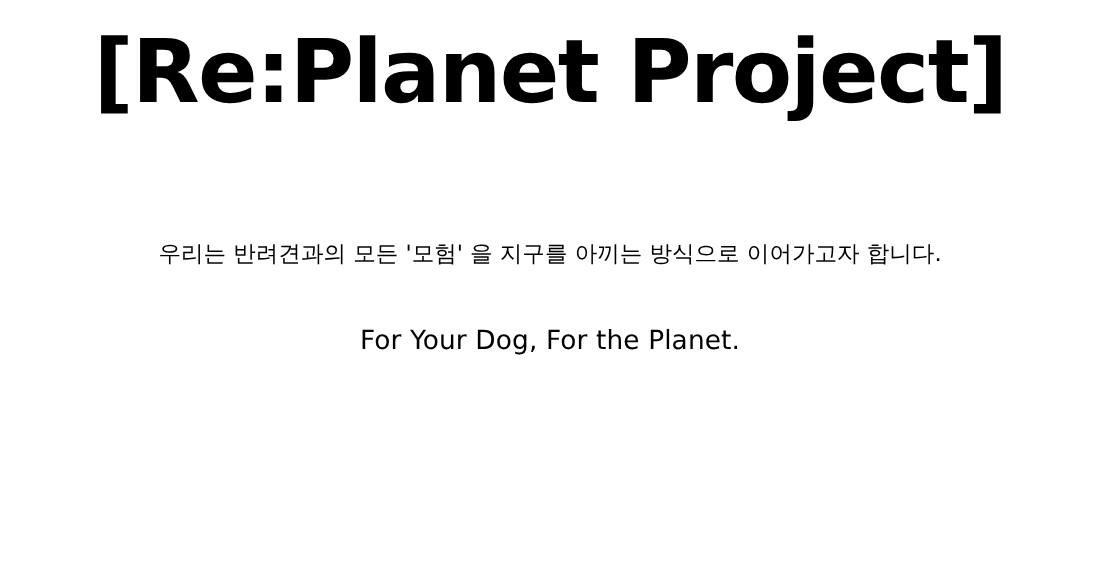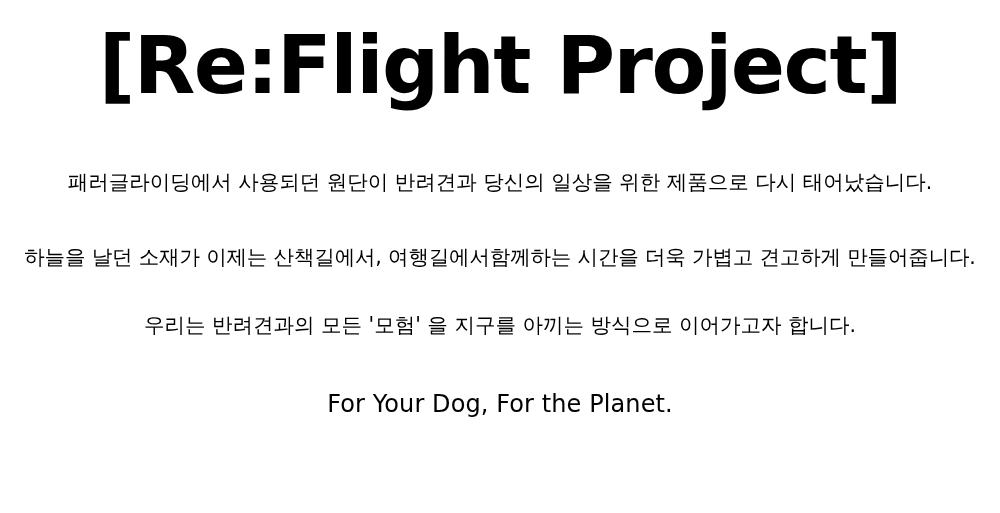--- a/index.html
+++ b/index.html
@@ -73,26 +73,24 @@
   .body-line.l2 { margin-top: 54px; font-size: 20.5px; letter-spacing: -0.15px; }
   .body-line.l3 { margin-top: 48px; }
   .body-line.l4 { margin-top: 56px; font-size: 24px; letter-spacing: 0.1px; }
 </style>
 </head>
 <body>
 
 <div class="page">
 
   <div class="title-block">
-    <h1 class="title">[Re:Flight Project]</h1>
+    <h1 class="title">[Re:Planet Project]</h1>
   </div>
 
   <div class="body-block">
-    <p class="body-line l1">패러글라이딩에서 사용되던 원단이 반려견과 당신의 일상을 위한 제품으로 다시 태어났습니다.</p>
 
-    <p class="body-line l2">하늘을 날던 소재가 이제는 산책길에서, 여행길에서함께하는 시간을 더욱 가볍고 견고하게 만들어줍니다.</p>
 
     <p class="body-line l3">우리는 반려견과의 모든 '모험' 을 지구를 아끼는 방식으로 이어가고자 합니다.</p>
 
     <p class="body-line l4">For Your Dog, For the Planet.</p>
   </div>
 
 </div>
 
 </body></html>

